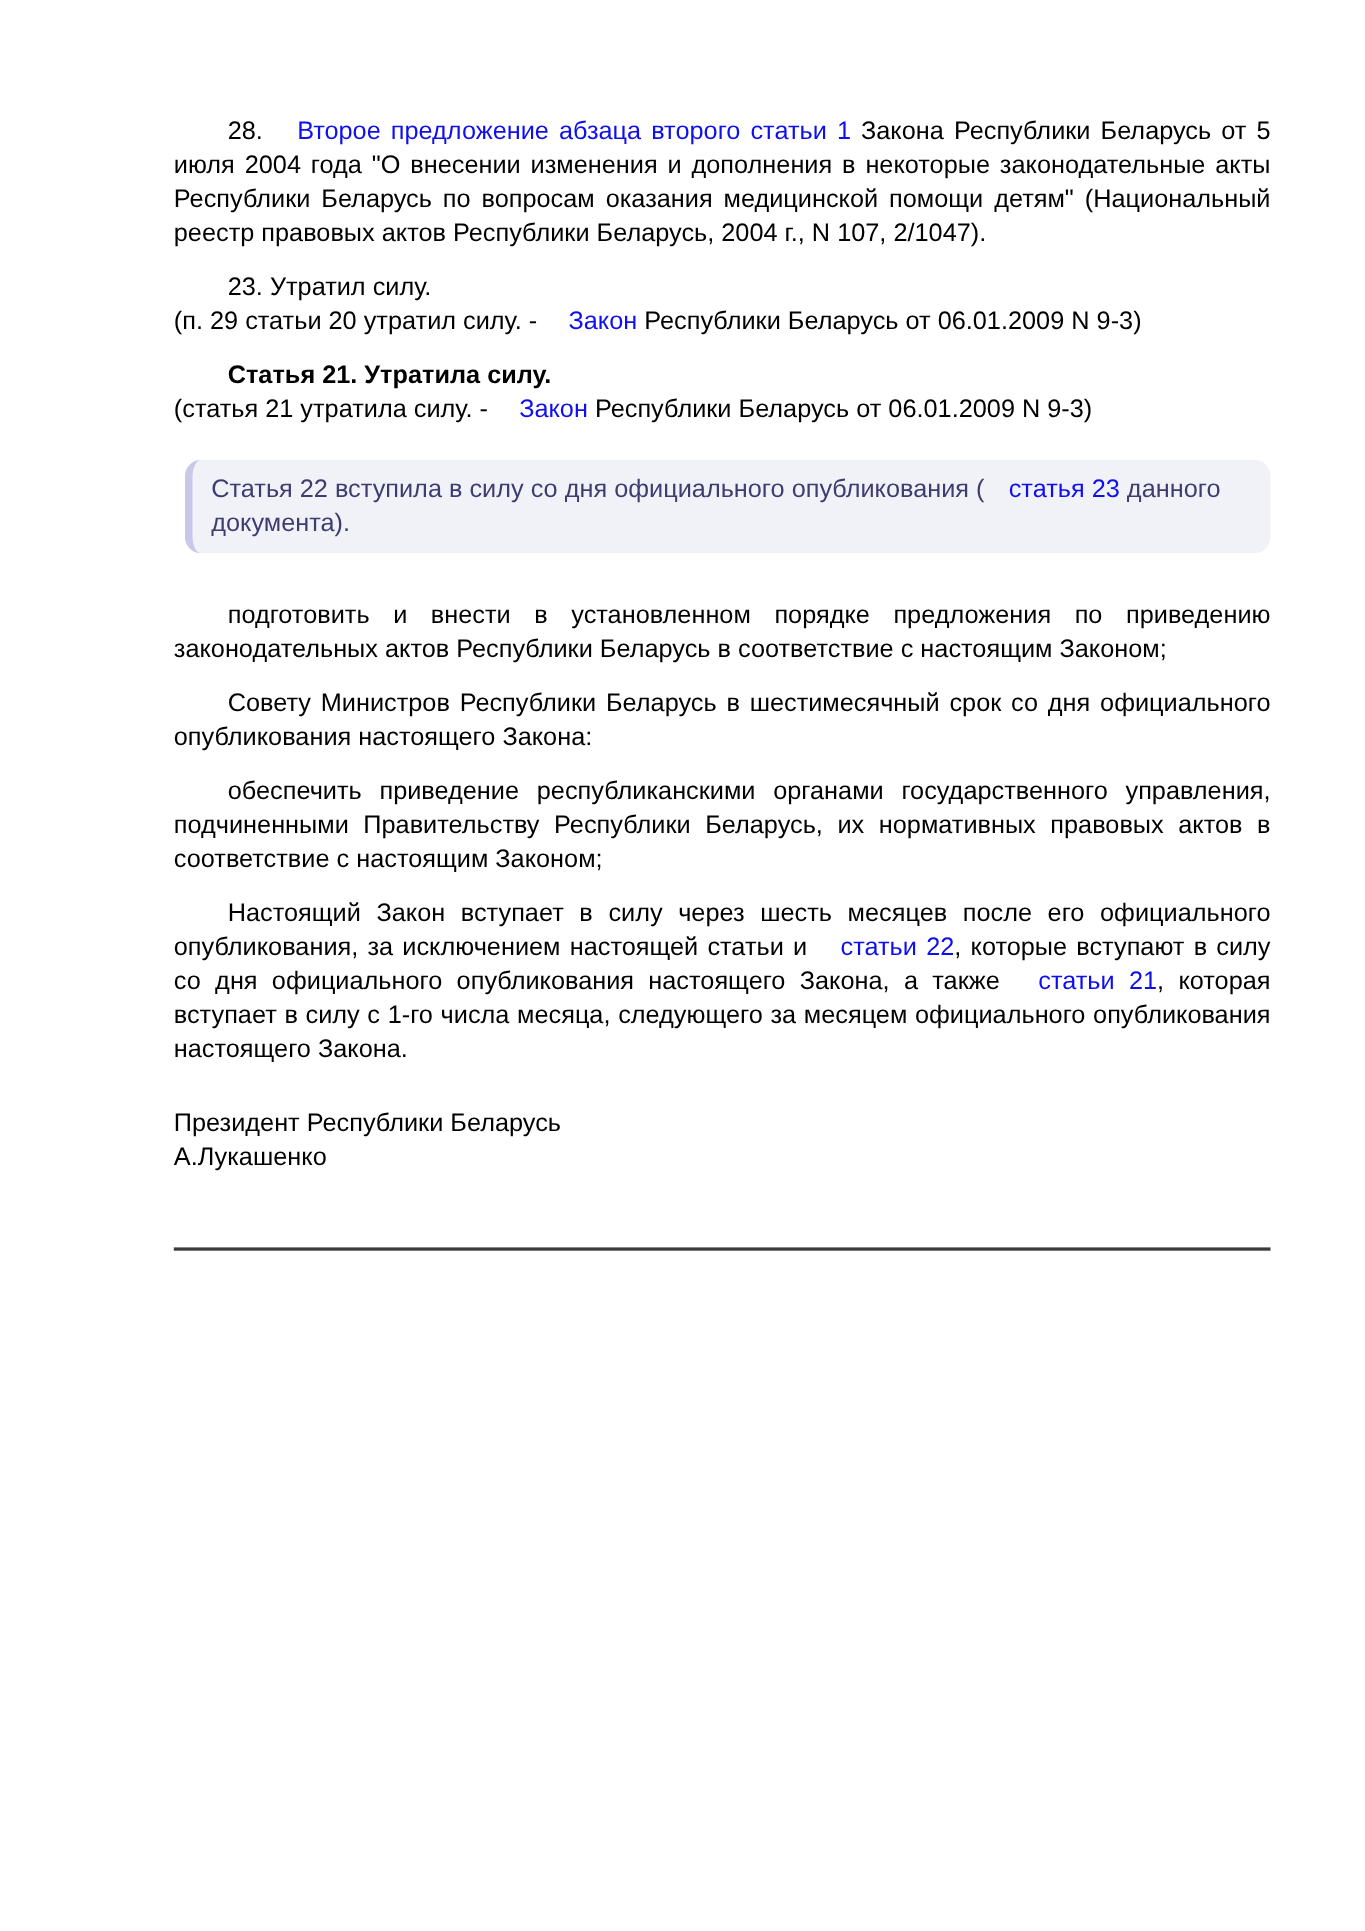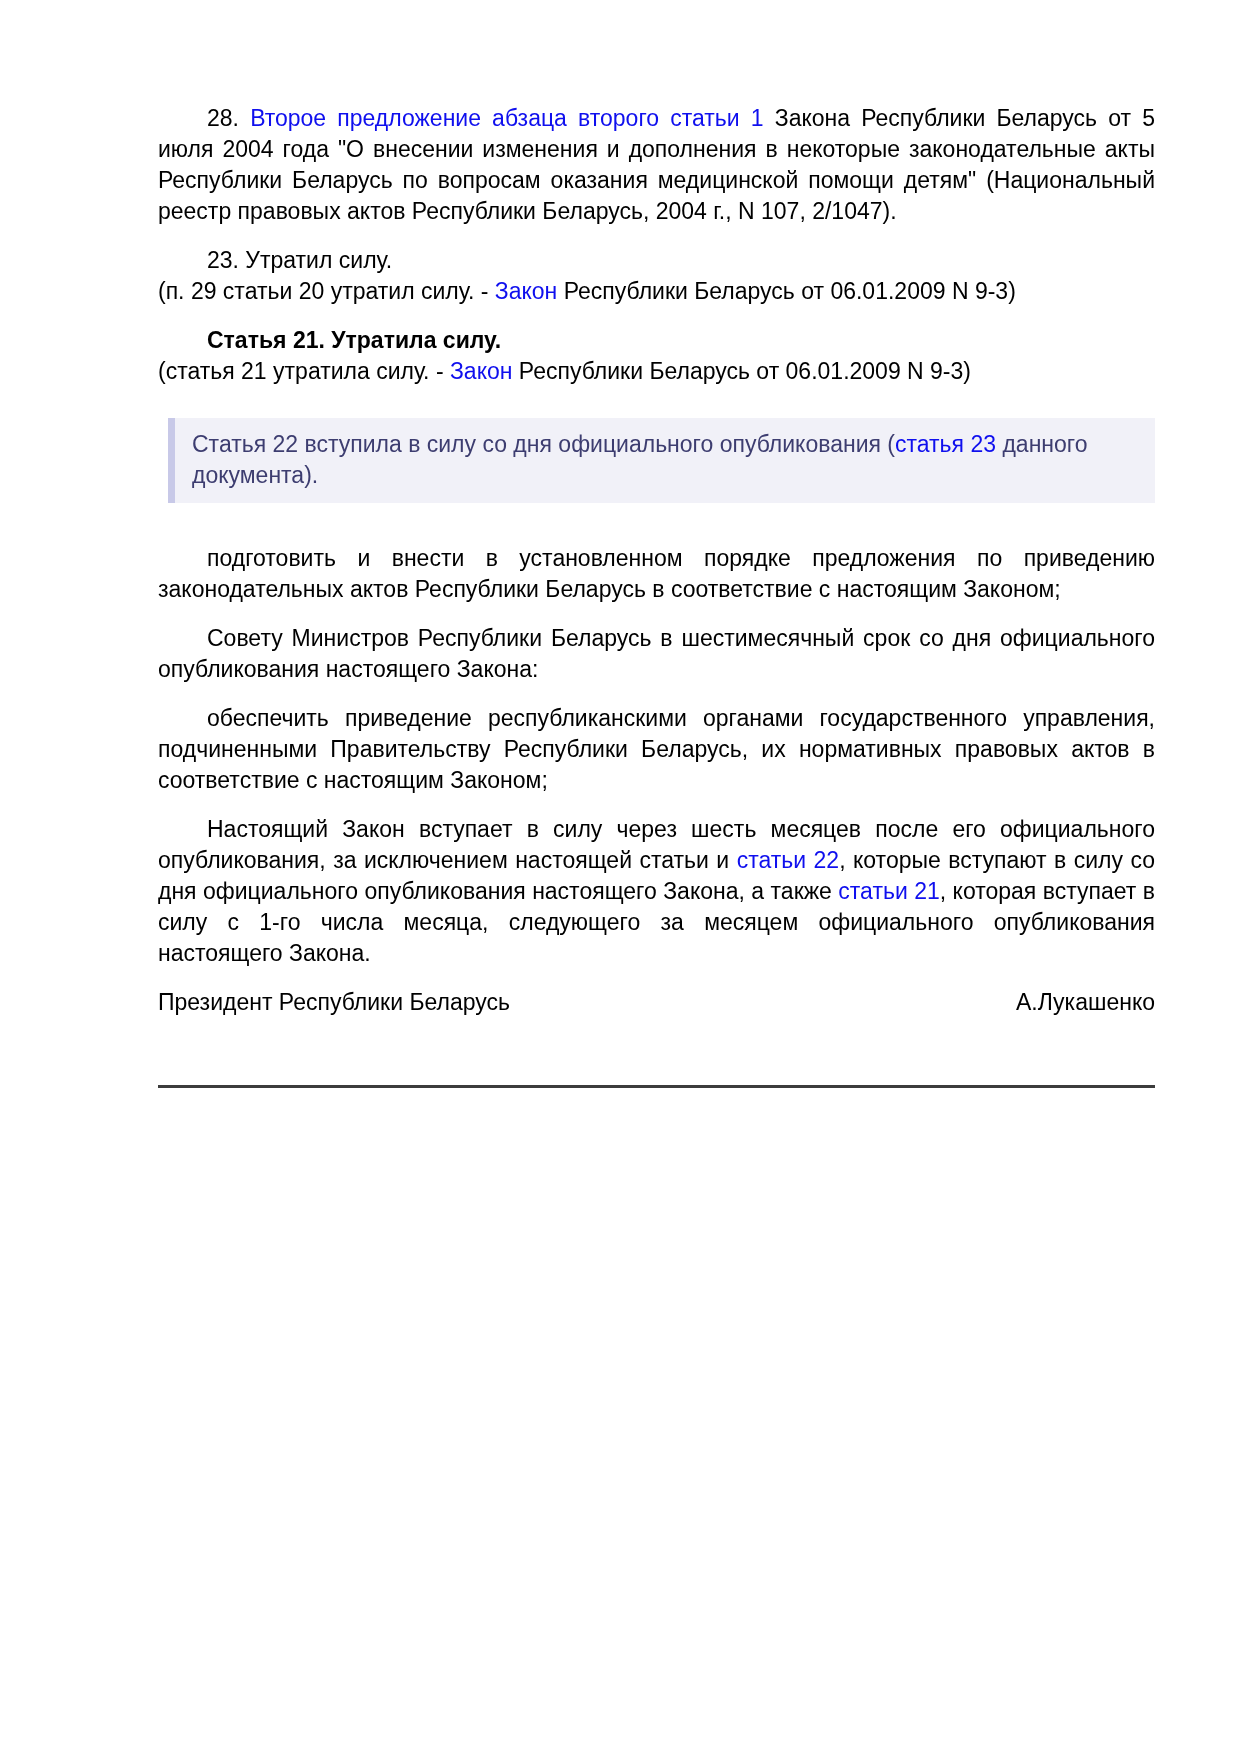--- a/index.html
+++ b/index.html
@@ -14,32 +14,34 @@
     font-size: 23px;
     line-height: 31px;
     color: #000000;
     background: #ffffff;
   }
   .para { margin: 0 0 18px 0; }
   .jp   { text-align: justify; }
   .ind  { text-indent: 49px; }
   .tight { margin-bottom: 0; }
   .hd   { font-weight: bold; }
-  .lnk  { color: var(--link-color, #0f0fee); text-decoration: none; cursor: pointer; }
+  .lnk  { color: var(--link-color, #0f0fee); text-decoration: none; cursor: pointer; margin-left: 22px; }
   .callout {
     margin: 31px 0 40px 10px;
     background: var(--callout-bg, #f1f1f8);
     border-left: 7px solid var(--callout-border, #c8c9e8);
     padding: 11px 20px 12px 17px;
     color: var(--callout-text, #3d3d70);
+    border-radius: 15px;
   }
   .sig {
     display: flex;
     justify-content: space-between;
-    margin-top: 18px;
+    margin-top: 36px;
+    flex-direction: column;
   }
   .rule {
     border: none;
     border-top: 3px solid var(--rule-color, #3c3c3c);
     margin: 67px 0 0 0;
     height: 0;
   }
 </style>
 </head>
 <body>

